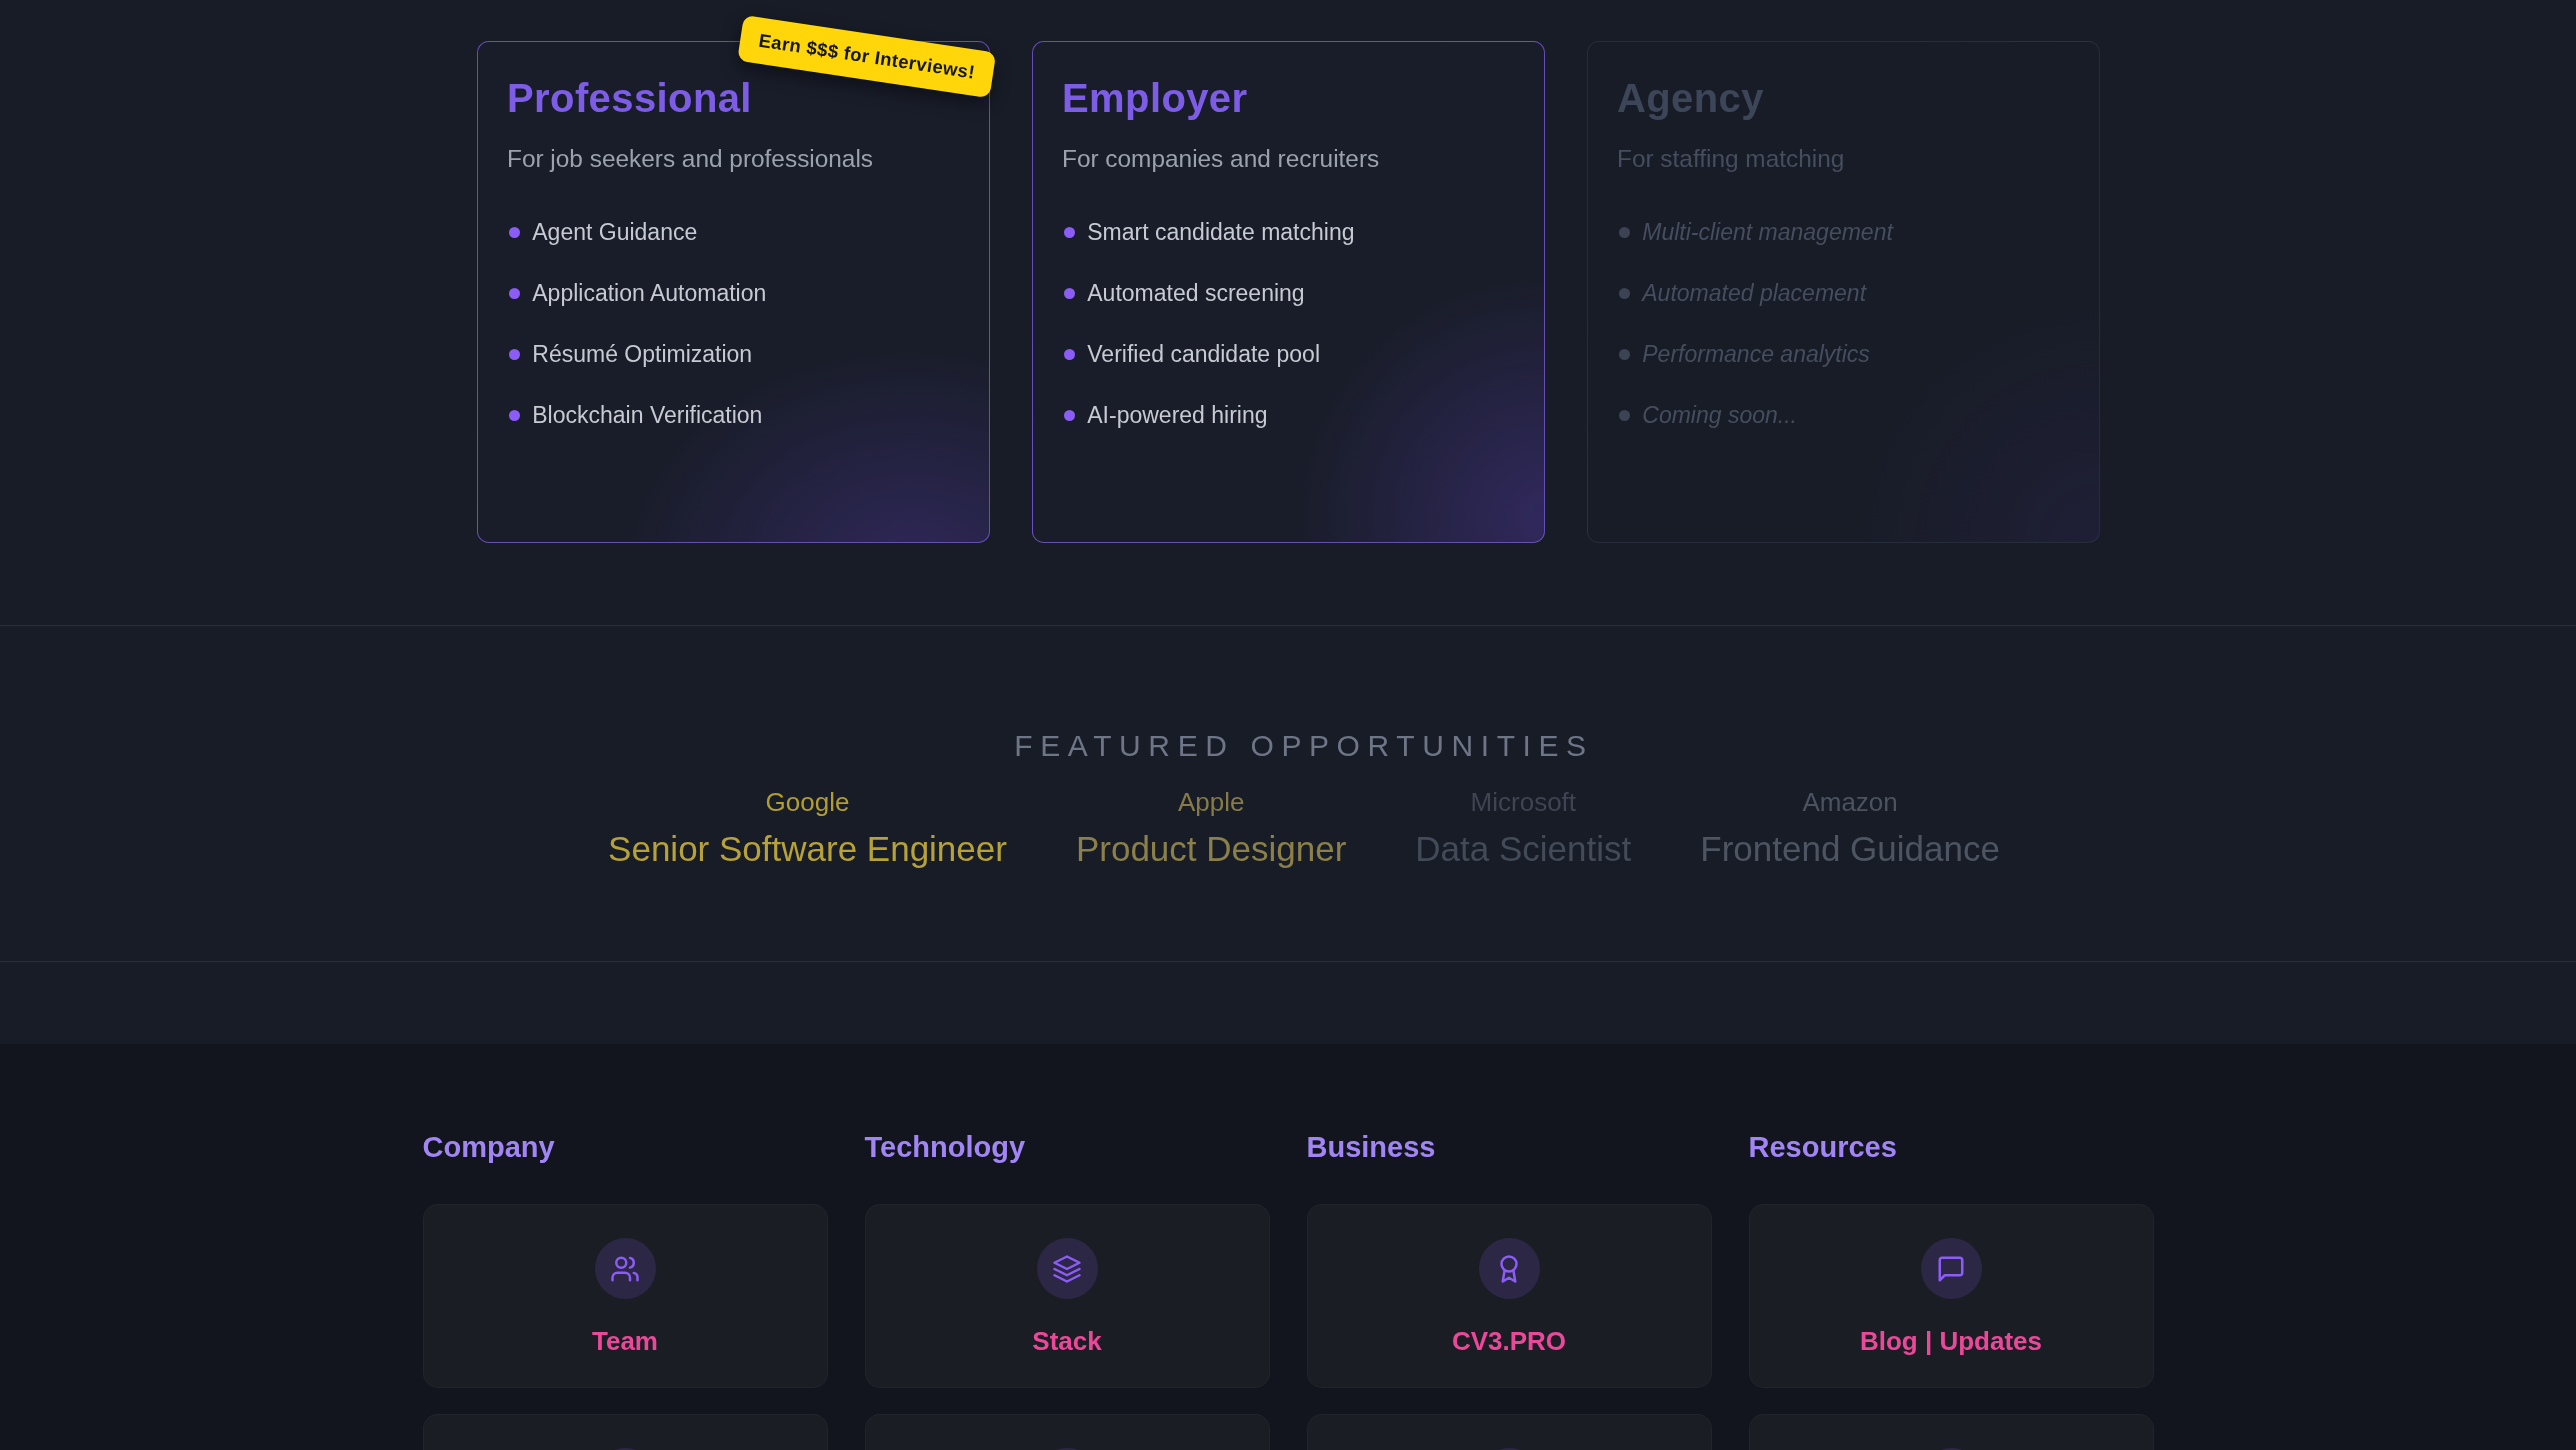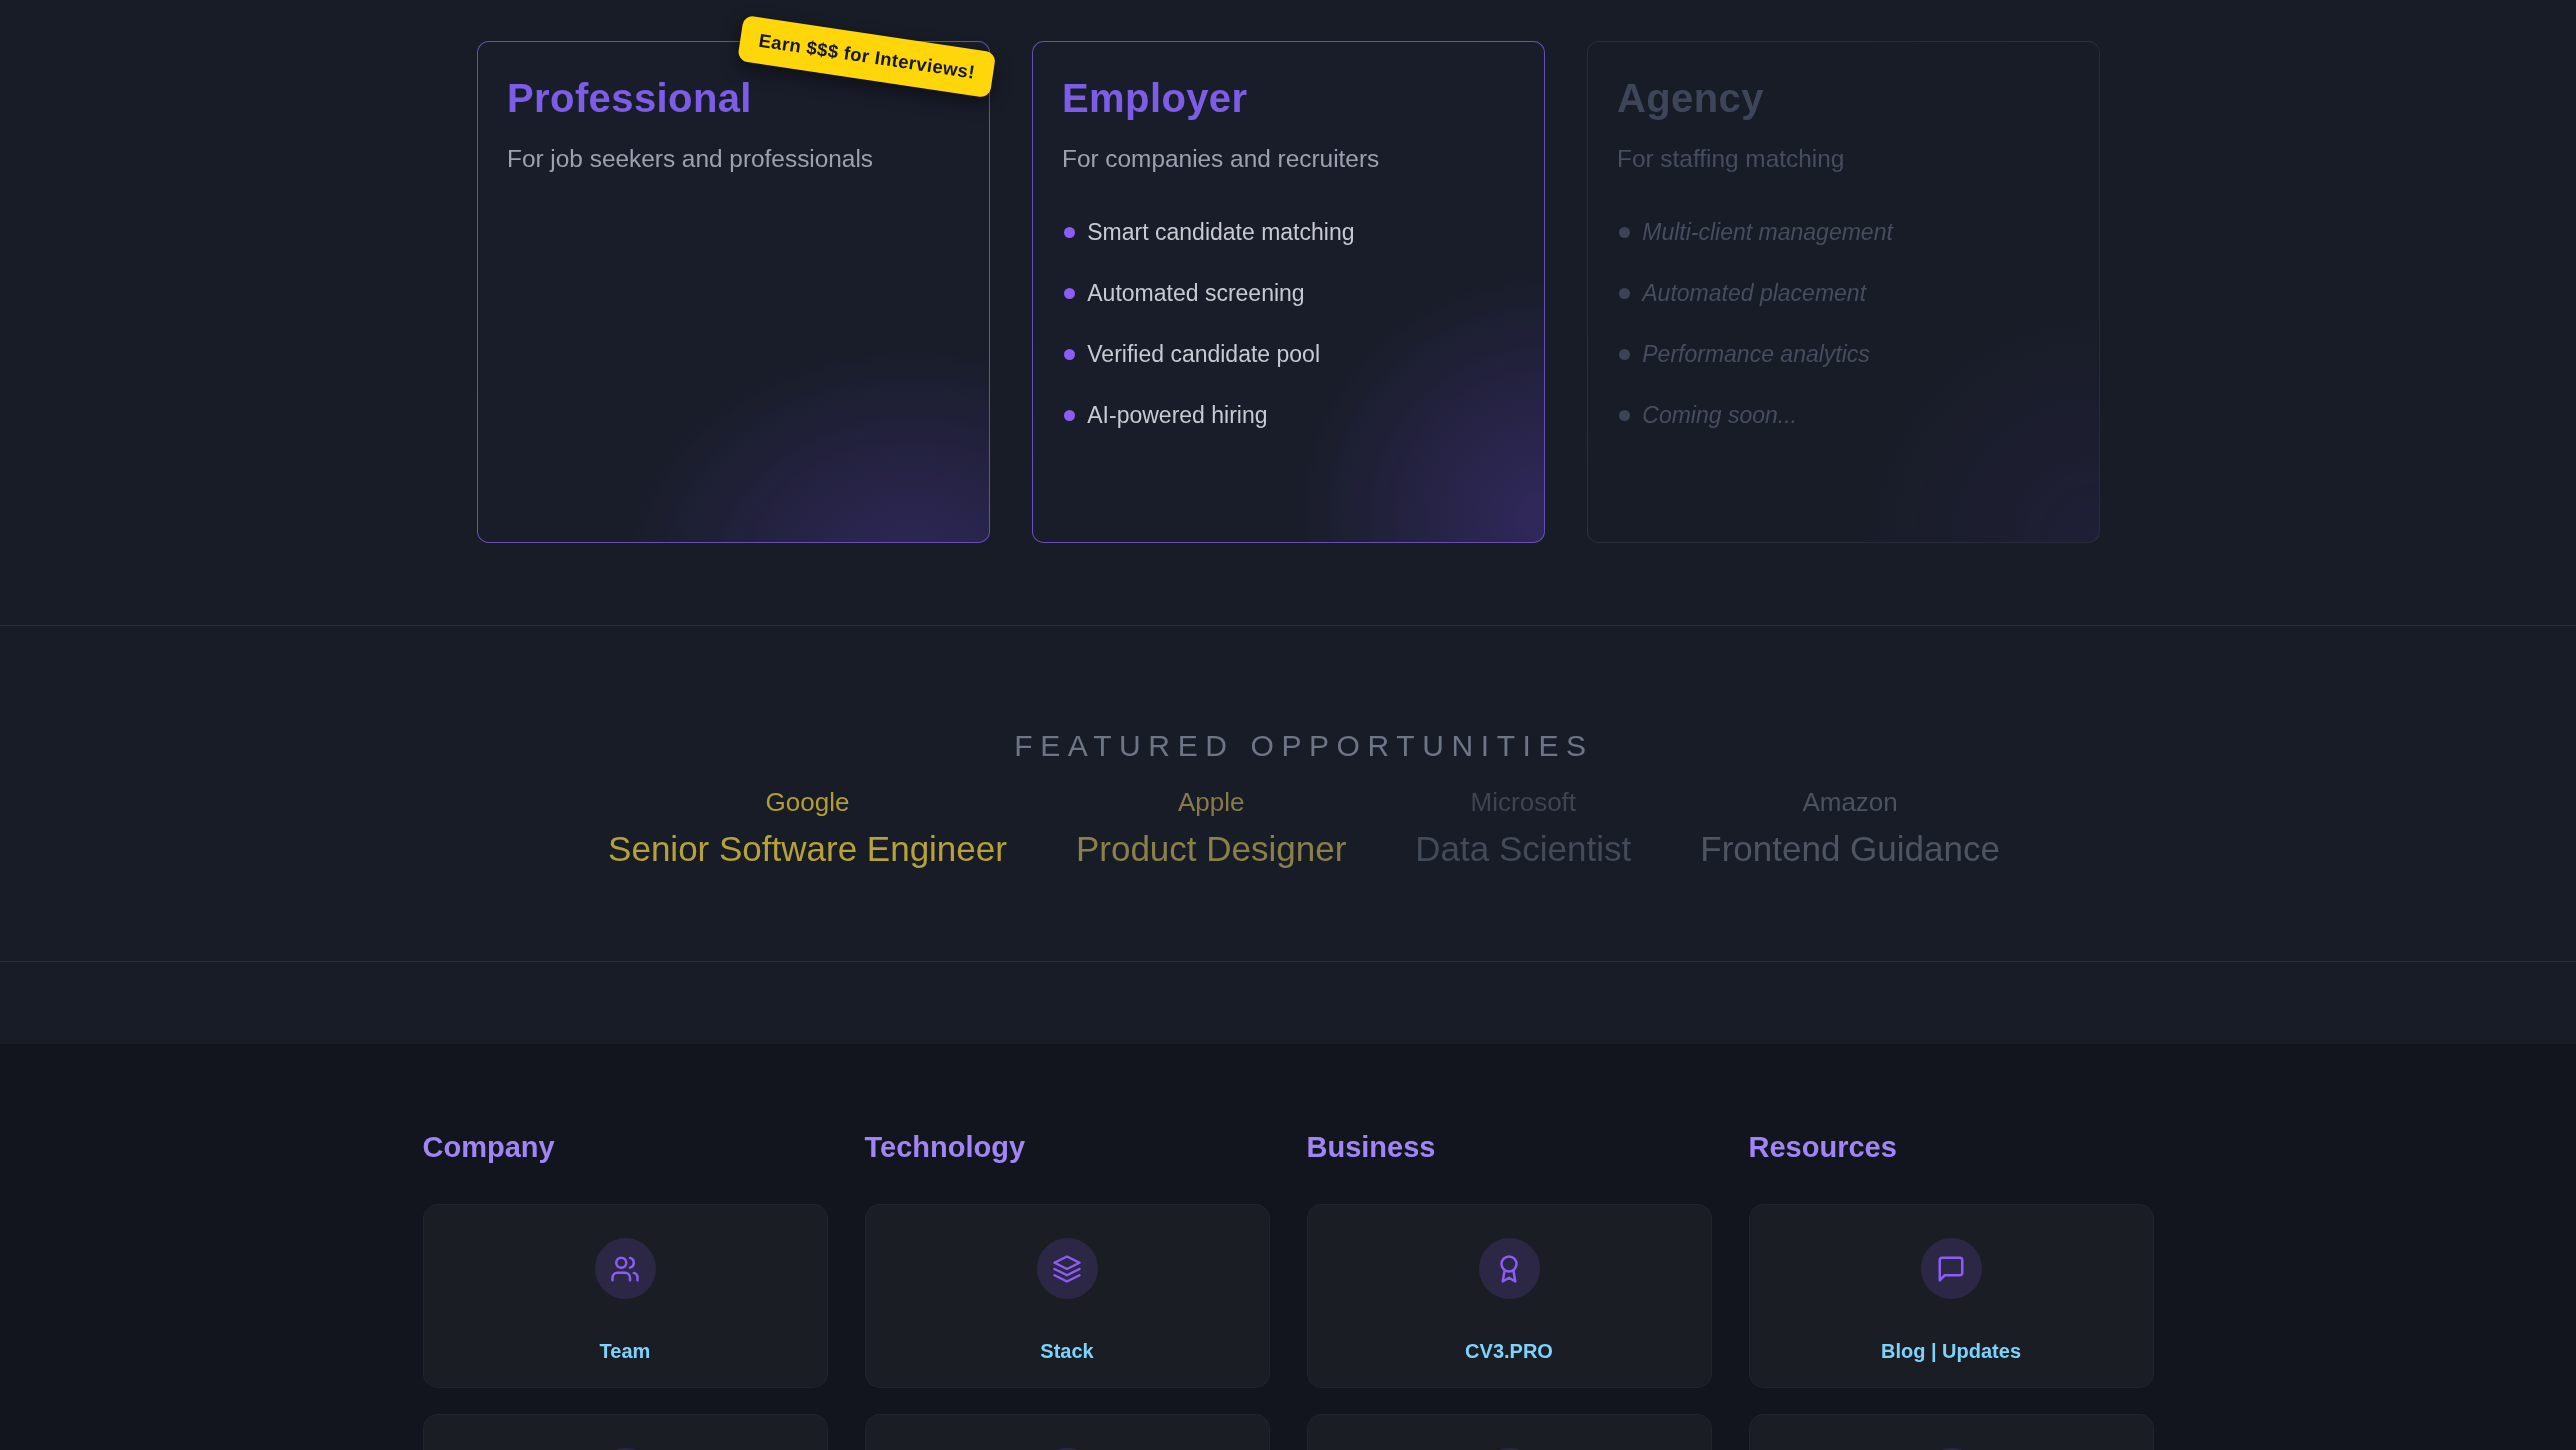--- a/index.html
+++ b/index.html
@@ -87,35 +87,53 @@
     display:flex; flex-direction:column; align-items:center;
     padding-top:33px; margin-bottom:26px;
     border:0.8px solid rgba(255,255,255,0.03);
   }
   .icon-circle {
     width:61px; height:61px; border-radius:50%;
     background:#2c2745; color:#8b5cf6;
     display:flex; align-items:center; justify-content:center; flex:none;
   }
   .icon-circle svg { width:30px; height:30px; }
-  .card-label { margin-top:41px; font-size:20px; font-weight:700; color:#7dd3fc; }
+  .card-label { margin-top:27px; font-size:26px; font-weight:700; color:#ec4899; }
 </style>
 </head>
 <body>
 
 <div class="page">
 
   <section class="plans-section">
     <div class="promo-badge">Earn $$$ for Interviews!</div>
 
     <div class="plans-row">
 
       <div class="plan-card plan-professional">
         <div class="plan-title">Professional</div>
         <div class="plan-sub">For job seekers and professionals</div>
+        <ul class="plan-features">
+          <li>
+              <span class="dot"></span>
+              <span>Agent Guidance</span>
+            </li>
+          <li>
+              <span class="dot"></span>
+              <span>Application Automation</span>
+            </li>
+          <li>
+              <span class="dot"></span>
+              <span>Résumé Optimization</span>
+            </li>
+          <li>
+              <span class="dot"></span>
+              <span>Blockchain Verification</span>
+            </li>
+        </ul>
       </div>
 
       <div class="plan-card plan-employer">
         <div class="plan-title">Employer</div>
         <div class="plan-sub">For companies and recruiters</div>
         <ul class="plan-features">
           <li>
               <span class="dot"></span>
               <span>Smart candidate matching</span>
             </li>

